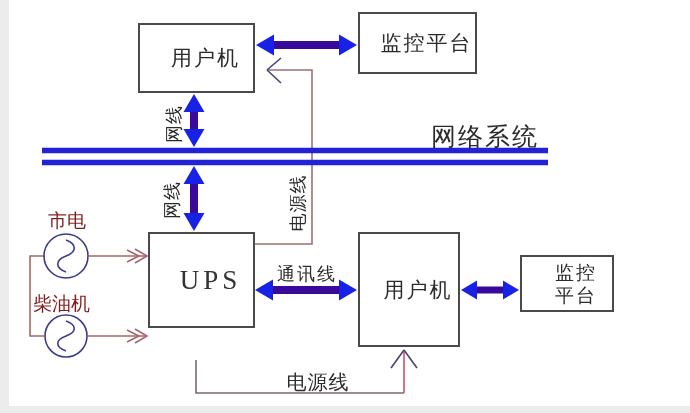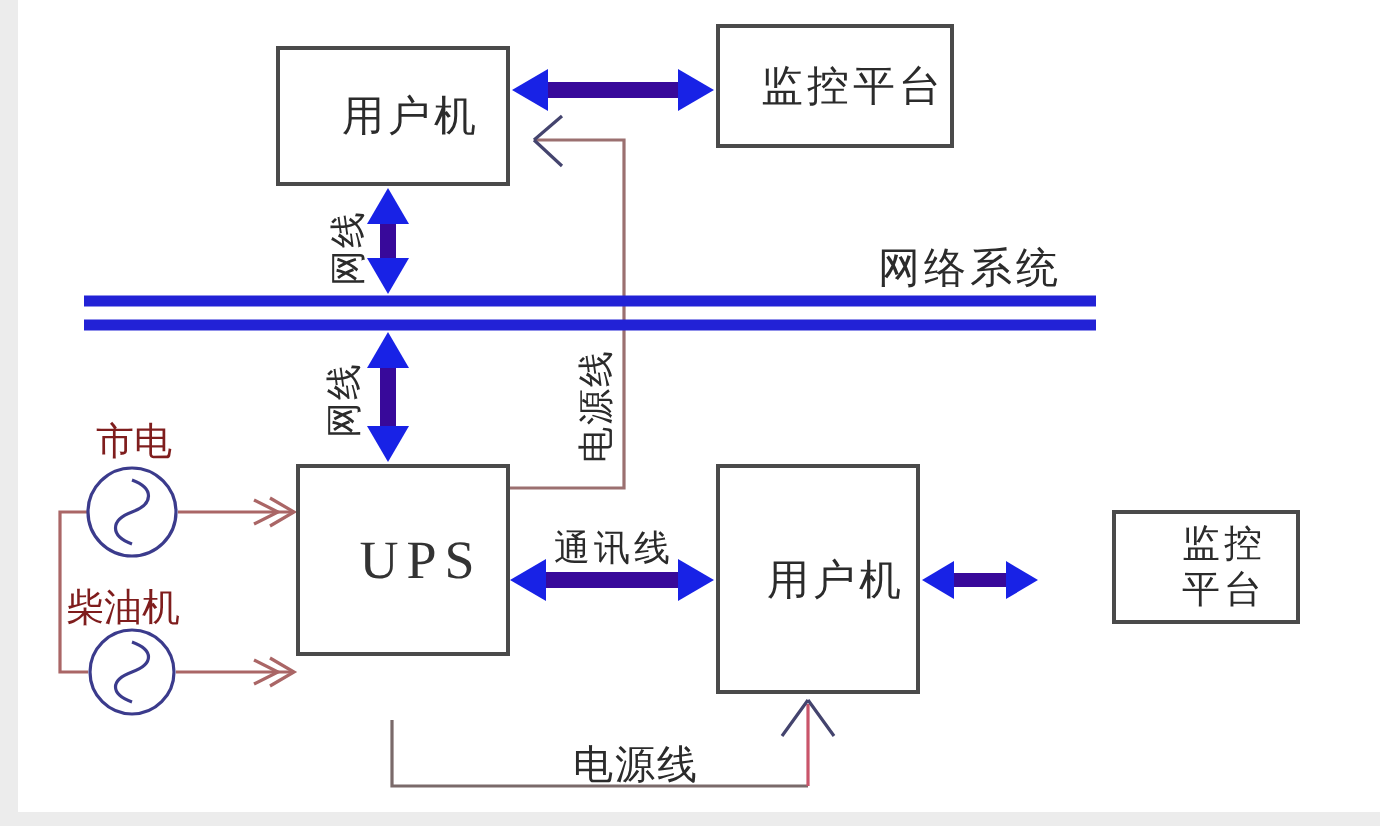--- a/index.html
+++ b/index.html
@@ -108,26 +108,26 @@
   </div>
 
   <div class="box box-ups" style="left:148px;top:232px;width:107px;height:96px;">
     <span>UPS</span>
   </div>
 
   <div class="box" style="left:358px;top:232px;width:102px;height:115px;">
     <span>用户机</span>
   </div>
 
-  <div class="box box-monitor-bottom" style="left:520px;top:255px;width:94px;height:57px;flex-direction:column;margin-left:36px;">
+  <div class="box box-monitor-bottom" style="left:520px;top:255px;width:94px;height:57px;flex-direction:column;">
     <span>监控</span>
     <span>平台</span>
   </div>
 
-  <div class="lbl lbl-center" style="left:430px;top:120px;width:110px;font-size:21px;letter-spacing:2px;">网络系统</div>
+  <div class="lbl lbl-center" style="left:430px;top:120px;width:110px;font-size:25px;letter-spacing:2px;">网络系统</div>
 
   <div class="lbl rot lbl-net" style="left:152px;top:112px;width:44px;text-align:center;">网线</div>
 
   <div class="lbl rot lbl-net" style="left:150px;top:188px;width:44px;text-align:center;">网线</div>
 
   <div class="lbl rot lbl-net" style="left:266px;top:191px;width:64px;text-align:center;">电源线</div>
 
   <div class="lbl lbl-center" style="left:262px;top:262px;width:90px;font-size:18px;letter-spacing:2px;">通讯线</div>
 
   <div class="lbl lbl-center" style="left:280px;top:369px;width:76px;font-size:20px;letter-spacing:1px;">电源线</div>

